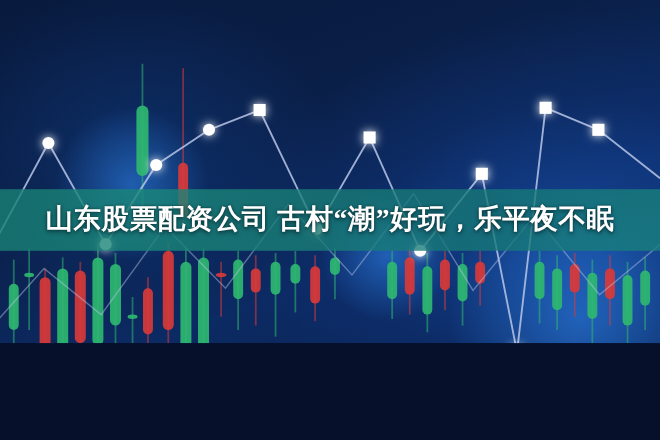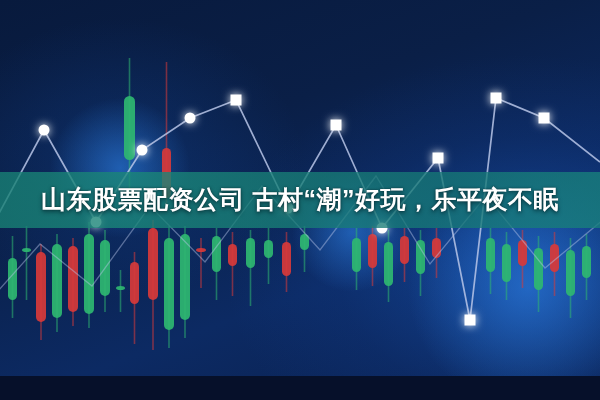--- a/index.html
+++ b/index.html
@@ -1,18 +1,18 @@
 <!DOCTYPE html>
 <html><head>
 <meta charset="utf-8">
 <style>
   html,body{margin:0;padding:0;background:#06102a;}
   #stage{
-    position:relative;width:600px;height:376px;overflow:hidden;
-    font-family:Liberation Sans, sans-serif;
+    position:relative;width:600px;height:312px;overflow:hidden;
+    font-family:Liberation Serif, serif;
     background:
       radial-gradient(ellipse 420px 300px at 88% 72%, rgba(26,90,190,0.55) 0%, rgba(20,70,160,0.18) 45%, rgba(0,0,0,0) 72%),
       radial-gradient(ellipse 260px 200px at 20% 42%, rgba(20,80,175,0.30) 0%, rgba(0,0,0,0) 70%),
       linear-gradient(160deg,#081a3d 0%,#0a1f47 35%,#0c2a63 68%,#0a2150 100%);
   }
   .layer{position:absolute;left:0;top:0;width:600px;height:400px;}
   .layer svg{display:block;}
 
   
   #band{

